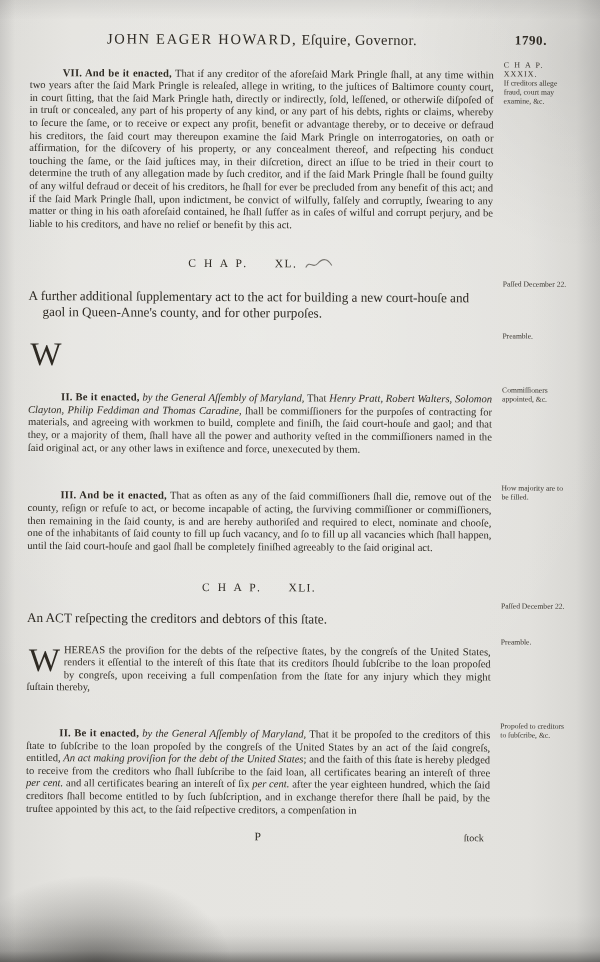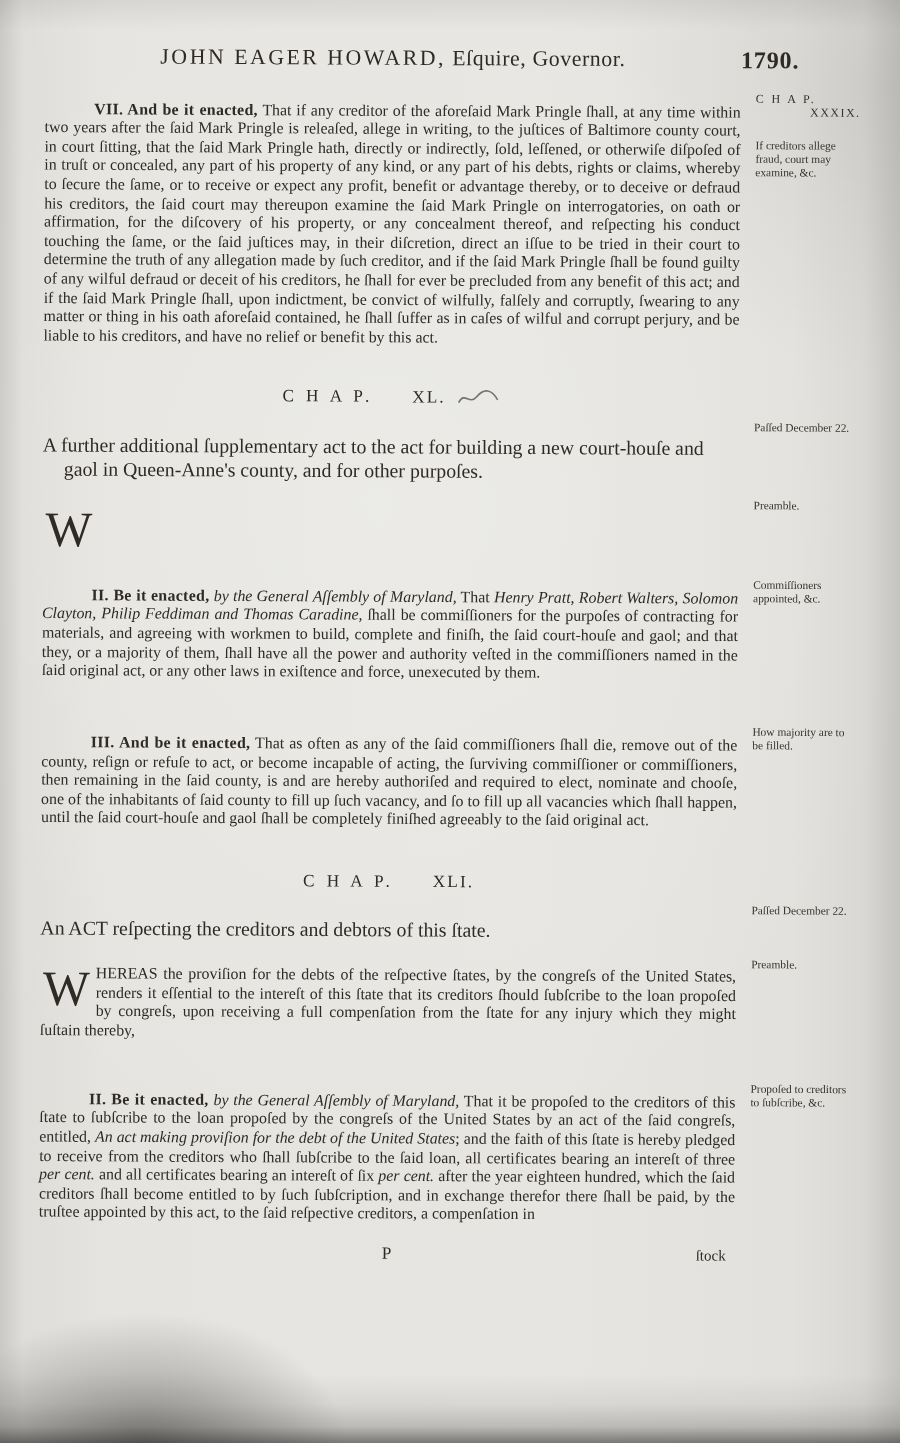--- a/index.html
+++ b/index.html
@@ -23,29 +23,29 @@
   .para{font-size:10.6px;line-height:12.6px;text-align:justify;}
   .indent{text-indent:16px;}
   .enact{font-weight:700;letter-spacing:.2px;margin-left:17px;}
   .it{font-style:italic;}
   .mb4{margin-bottom:4px}.mb8{margin-bottom:8px}
   .mb10{margin-bottom:10px}.mb12{margin-bottom:12px}.mb14{margin-bottom:14px}
   .page-header{display:flex;margin-bottom:9px;}
   .h-title{flex:0 0 464px;text-align:center;font-size:14.5px;white-space:nowrap;}
   .h-name{letter-spacing:1.7px;}
   .h-suffix{letter-spacing:.4px;}
-  .h-year{flex:1;text-align:left;padding-right:14px;font-size:16px;font-weight:700;letter-spacing:.6px;}
+  .h-year{flex:1;text-align:center;padding-right:14px;font-size:13px;font-weight:700;letter-spacing:.6px;}
   .chap-head{font-weight:400;font-size:11.5px;text-align:center;letter-spacing:2.6px;margin:7px 0 5px;}
   .chap-num{margin-left:26px;letter-spacing:1.4px;}
   .ink{vertical-align:middle;margin-left:8px;}
   .act-title{font-size:13.2px;line-height:15.8px;padding-left:14px;text-indent:-14px;
              text-align:left;margin-bottom:7px;}
   .dropcap{float:left;font-size:33px;line-height:26px;padding:3px 4px 0 2px;}
   .m-chap{letter-spacing:1.6px;font-size:8px;}
-  .m-chap-num{font-size:8px;letter-spacing:1px;margin-bottom:13px;text-align:right;}
+  .m-chap-num{font-size:8px;letter-spacing:1px;margin-bottom:0;}
   .page-footer{position:relative;width:464px;text-align:center;font-size:11.5px;margin-top:3px;}
   .catch{position:absolute;right:6px;bottom:0;font-size:10px;}
 </style>
 </head>
 <body>
 
 <div class="paper">
   <div class="content">
 
     <header class="page-header">

